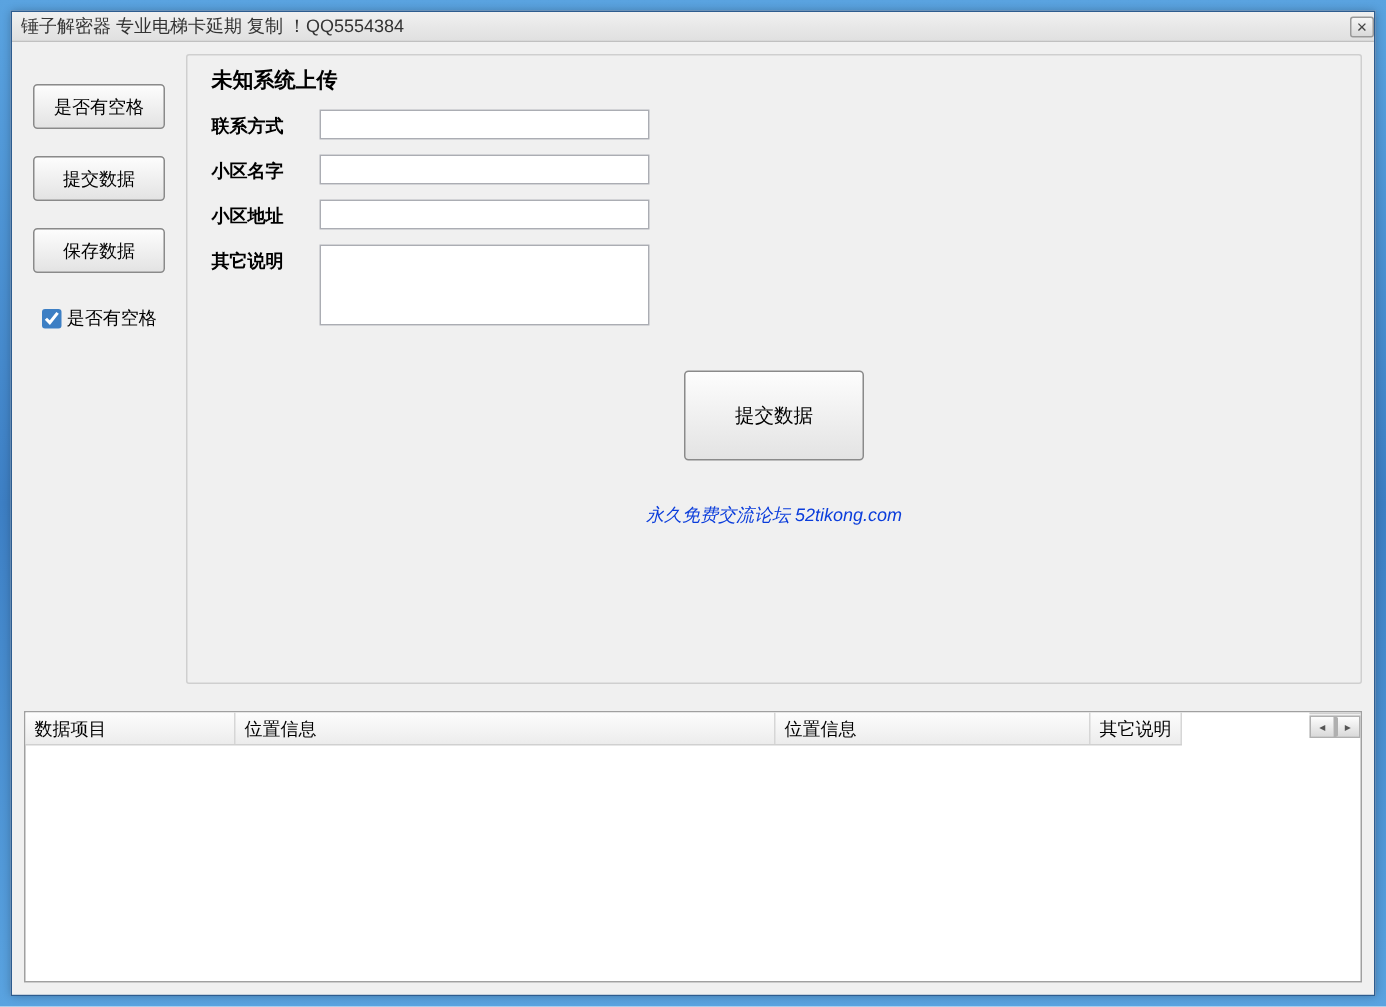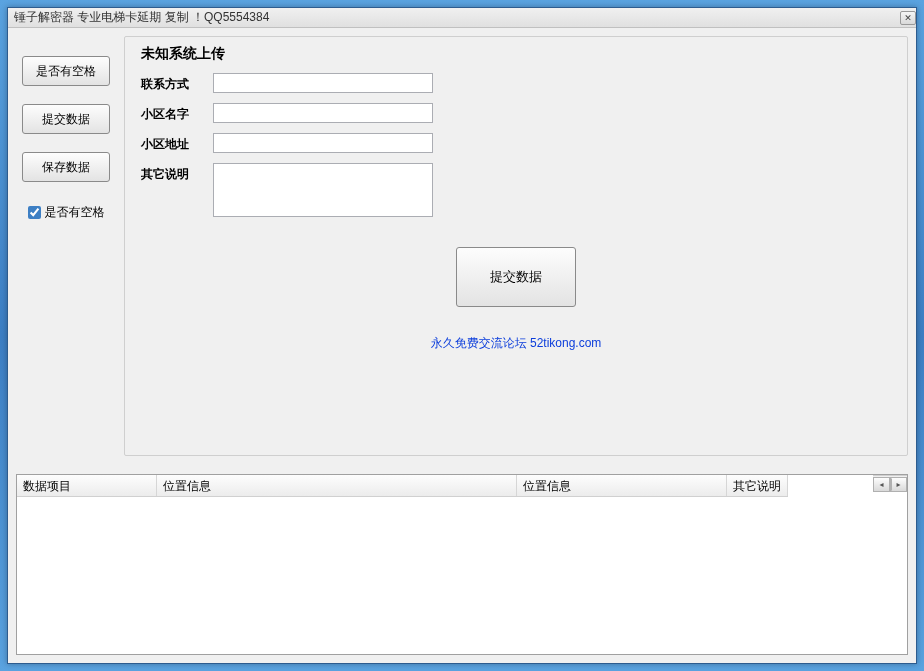--- a/index.html
+++ b/index.html
@@ -94,21 +94,21 @@
   border:1px solid #abadb3; padding:2px 3px;
   font-family:inherit; font-size:12px; resize:none;
 }
 .submit-area { text-align:center; margin-top:30px;}
 .btn-big {
   width: 120px; height: 60px;
   background: linear-gradient(to bottom,#fdfdfd,#e3e3e3);
   border:1px solid #8a8a8a; border-radius:3px;
   font-size:13px; cursor:pointer;
 }
-.link { color:#0b3ddb; text-align:center; margin-top:28px; font-size:12px; cursor:pointer;}
+.link { color:#0b3ddb; text-align:center; margin-top:28px; font-size:12px; cursor:pointer;font-style:italic;}
 .list-wrap {
   flex:1; min-height:0;
   border:1px solid #a0a0a0; background:#fff;
   display:flex; flex-direction:row;
   margin-top: 10px;
 }
 .list-header {
   display:flex; height:22px;
   background:linear-gradient(to bottom,#fdfdfd,#ececec);
   border-bottom:1px solid #d0d0d0;

